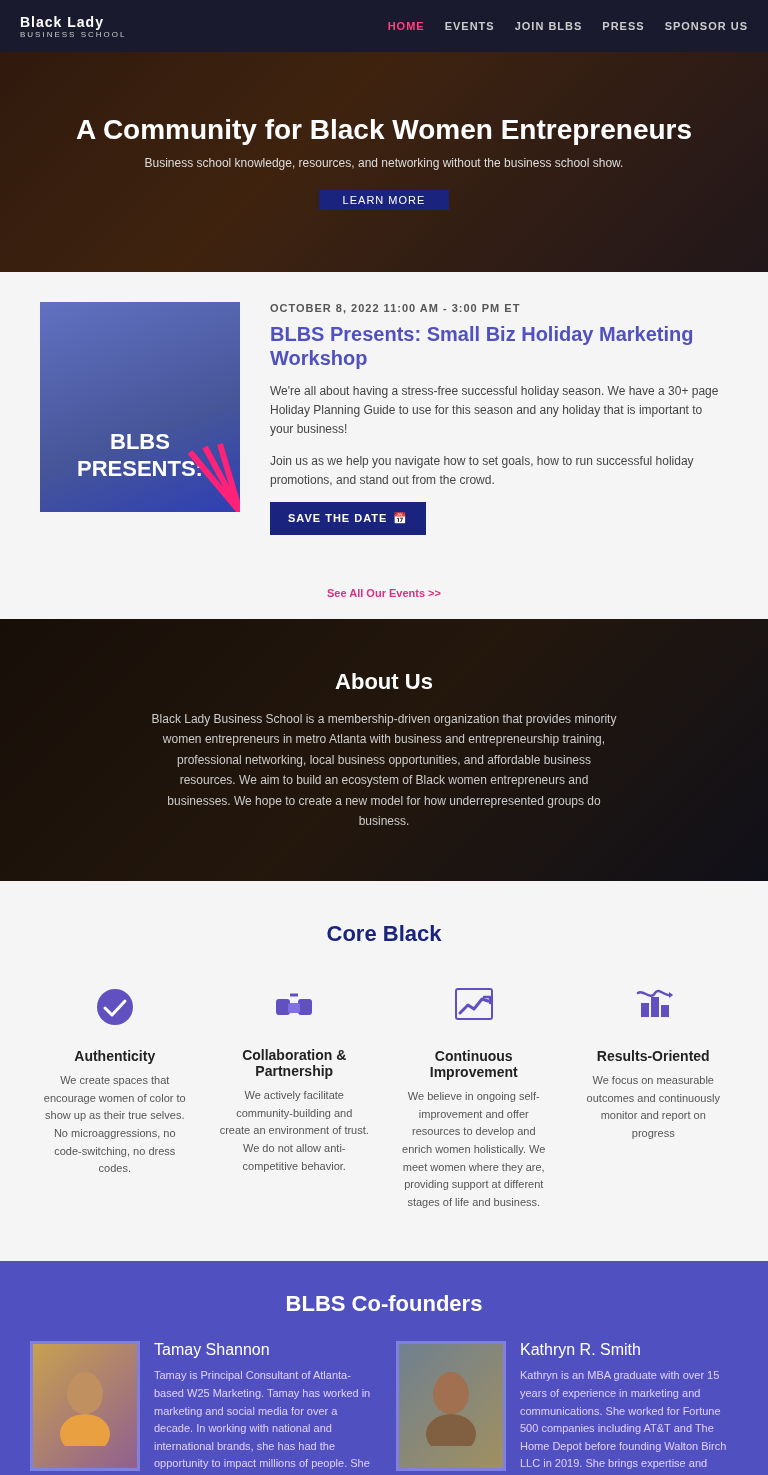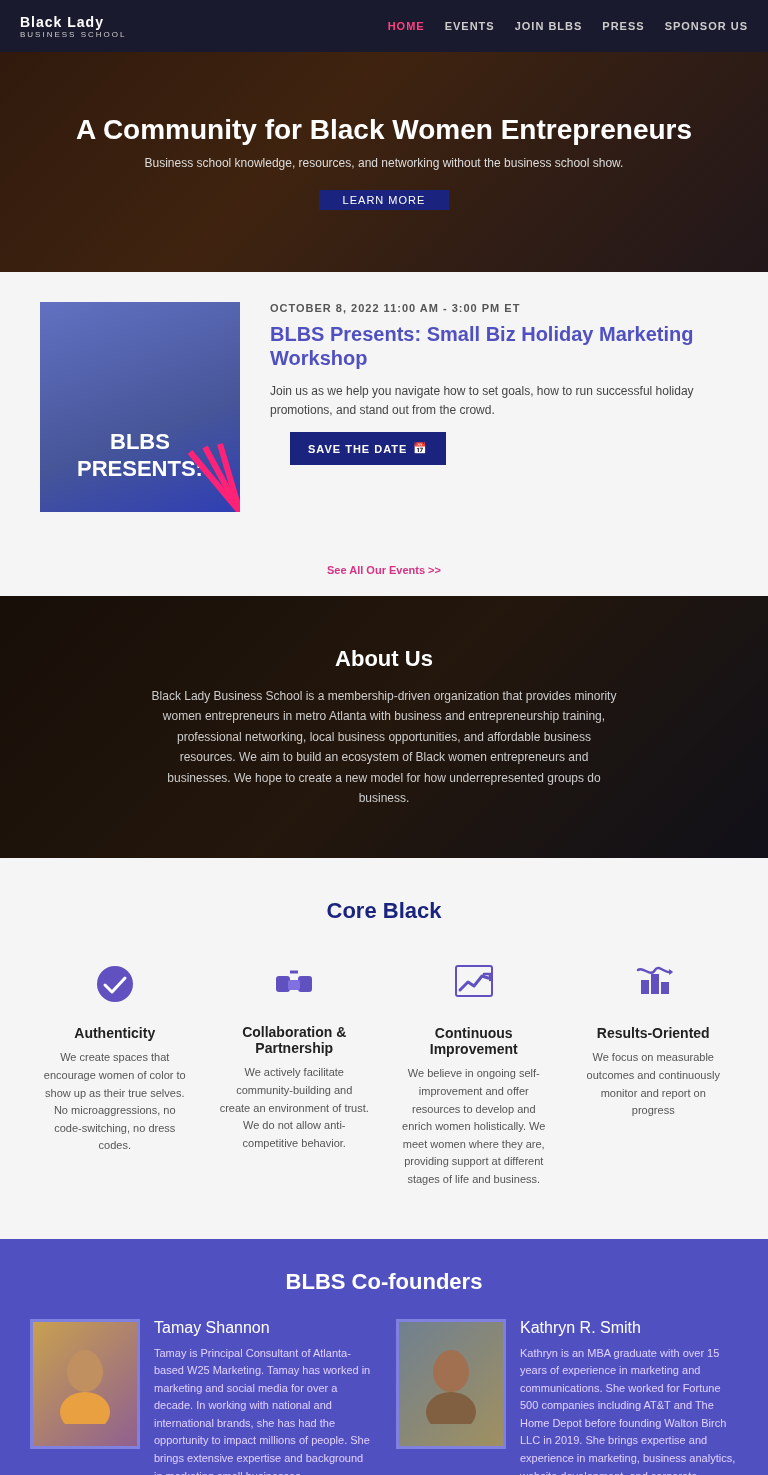--- a/index.html
+++ b/index.html
@@ -100,21 +100,20 @@
       border: none;
       padding: 10px 18px;
       font-size: 11px;
       font-weight: 700;
       letter-spacing: 1px;
       cursor: pointer;
       text-transform: uppercase;
       display: inline-flex;
       align-items: center;
       gap: 6px;
-      margin-left: 20px;
     }
 
     
     .see-all-events {
       background: #f5f5f5;
       text-align: center;
       padding: 18px;
     }
     .see-all-events a {
       color: #d63384;
@@ -213,20 +212,21 @@
 
     <svg class="event-burst" viewBox="0 0 70 70" xmlns="http://www.w3.org/2000/svg">
       <line x1="70" y1="70" x2="20" y2="10" stroke="#ff2277" stroke-width="6"></line>
       <line x1="70" y1="70" x2="35" y2="5" stroke="#ff2277" stroke-width="6"></line>
       <line x1="70" y1="70" x2="50" y2="2" stroke="#ff2277" stroke-width="6"></line>
     </svg>
   </div>
   <div class="event-details">
     <div class="event-date">OCTOBER 8, 2022 11:00 AM - 3:00 PM ET</div>
     <div class="event-title">BLBS Presents: Small Biz Holiday Marketing Workshop</div>
+    <div class="event-desc">We're all about having a stress-free successful holiday season. We have a 30+ page Holiday Planning Guide to use for this season and any holiday that is important to your business!</div>
     <div class="event-desc">Join us as we help you navigate how to set goals, how to run successful holiday promotions, and stand out from the crowd.</div>
     <button class="btn-save-date">
       <span>SAVE THE DATE</span>
       <span>📅</span>
     </button>
   </div>
 </section>
 
 <div class="see-all-events">
   <a>See All Our Events &gt;&gt;</a>

